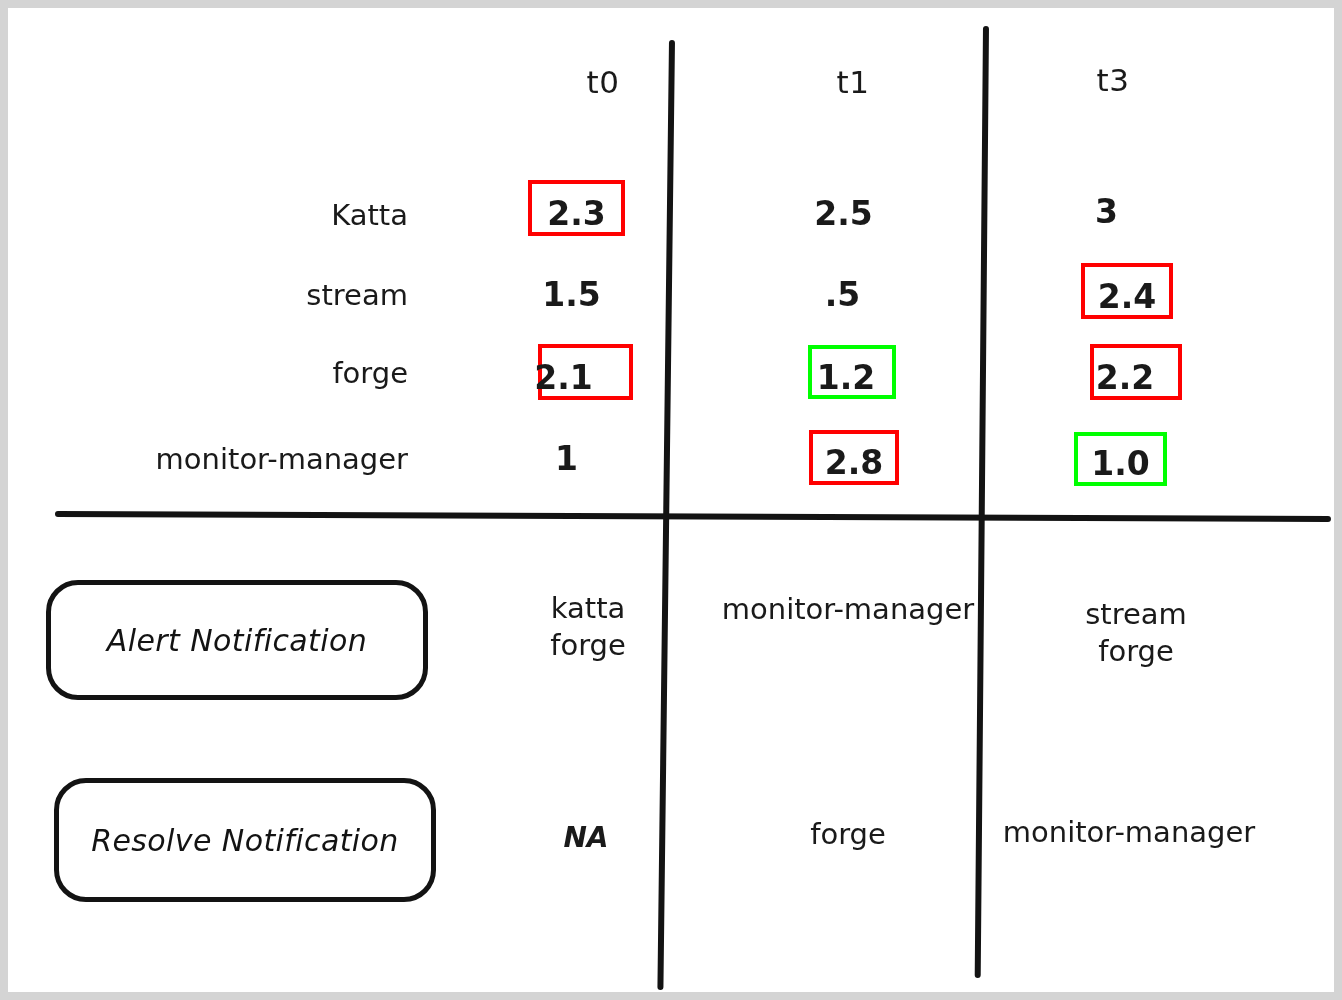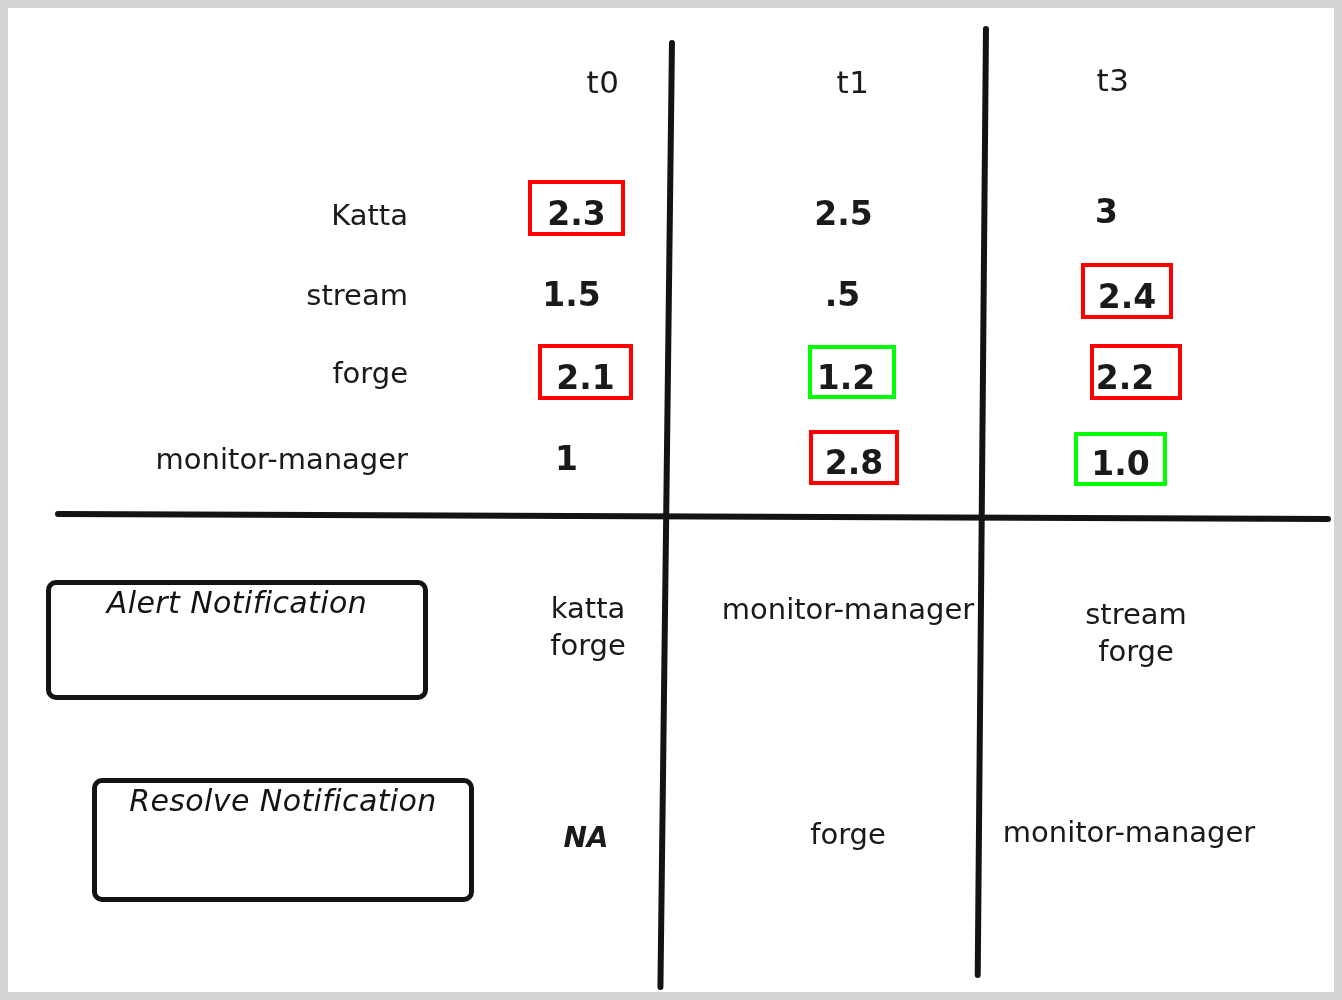--- a/index.html
+++ b/index.html
@@ -95,23 +95,24 @@
     background: transparent;
   }
   .box-red   { border: 4px solid #ff0000; }
   .box-green { border: 4px solid #00ff00; }
 
   
   .pill {
     position: absolute;
     box-sizing: border-box;
     border: 5px solid #131313;
-    border-radius: 10px;
+    border-radius: 32px;
     background: #ffffff;
     display: flex;
+    align-items: center;
     justify-content: center;
   }
   .pill-label {
     font-size: 30px;
     font-style: italic;
     font-weight: 500;
     color: #131313;
     letter-spacing: 0.4px;
     white-space: nowrap;
   }
@@ -143,21 +144,21 @@
     <div class="cell value" style="left:1050px; top:183px; width:97px;">3</div>
 
     <div class="cell value" style="left:515px; top:266px; width:97px;">1.5</div>
 
     <div class="cell value" style="left:786px; top:266px; width:97px;">.5</div>
 
     <div class="box box-red" style="left:1073px; top:255px; width:92px; height:56px;"></div>
     <div class="cell value" style="left:1073px; top:268px; width:92px;">2.4</div>
 
     <div class="box box-red" style="left:530px; top:336px; width:95px; height:56px;"></div>
-    <div class="cell value" style="left:530px; top:349px; width:95px;">2.1</div>
+    <div class="cell value" style="left:508px; top:349px; width:95px;">2.1</div>
 
     <div class="box box-green" style="left:800px; top:337px; width:88px; height:54px;"></div>
     <div class="cell value" style="left:800px; top:349px; width:76px;">1.2</div>
 
     <div class="box box-red" style="left:1082px; top:336px; width:92px; height:56px;"></div>
     <div class="cell value" style="left:1082px; top:349px; width:70px;">2.2</div>
 
     <div class="cell value" style="left:510px; top:430px; width:97px;">1</div>
 
     <div class="box box-red" style="left:801px; top:422px; width:90px; height:55px;"></div>
@@ -169,21 +170,21 @@
     <div class="pill" style="left:38px; top:572px; width:382px; height:120px;">
       <span class="pill-label">Alert Notification</span>
     </div>
 
     <div class="cell notif-val" style="left:495px; top:582px; width:170px;">katta
 forge</div>
     <div class="cell notif-val" style="left:700px; top:583px; width:280px;">monitor-manager</div>
     <div class="cell notif-val" style="left:1038px; top:588px; width:180px;">stream
 forge</div>
 
-    <div class="pill" style="left:46px; top:770px; width:382px; height:124px;margin-left:38px;">
+    <div class="pill" style="left:46px; top:770px; width:382px; height:124px;">
       <span class="pill-label">Resolve Notification</span>
     </div>
 
     <div class="cell italic-na" style="left:498px; top:812px; width:160px;">NA</div>
     <div class="cell notif-val" style="left:740px; top:808px; width:200px;">forge</div>
     <div class="cell notif-val" style="left:976px; top:806px; width:290px;">monitor-manager</div>
 
   </div>
 </div>
 

